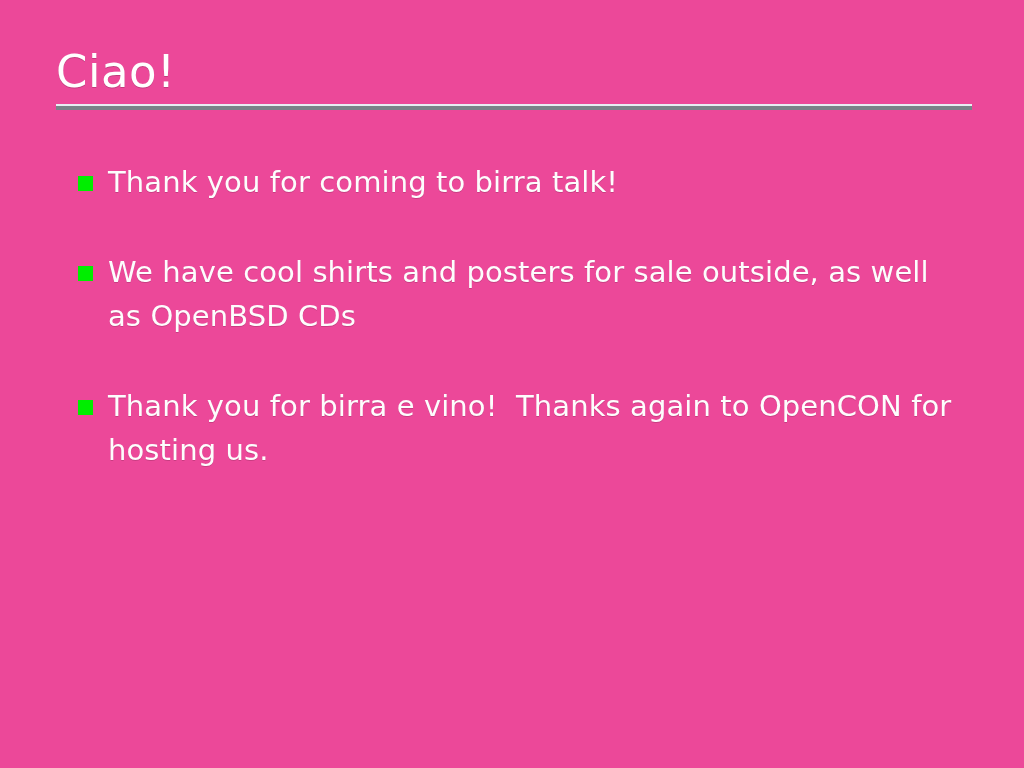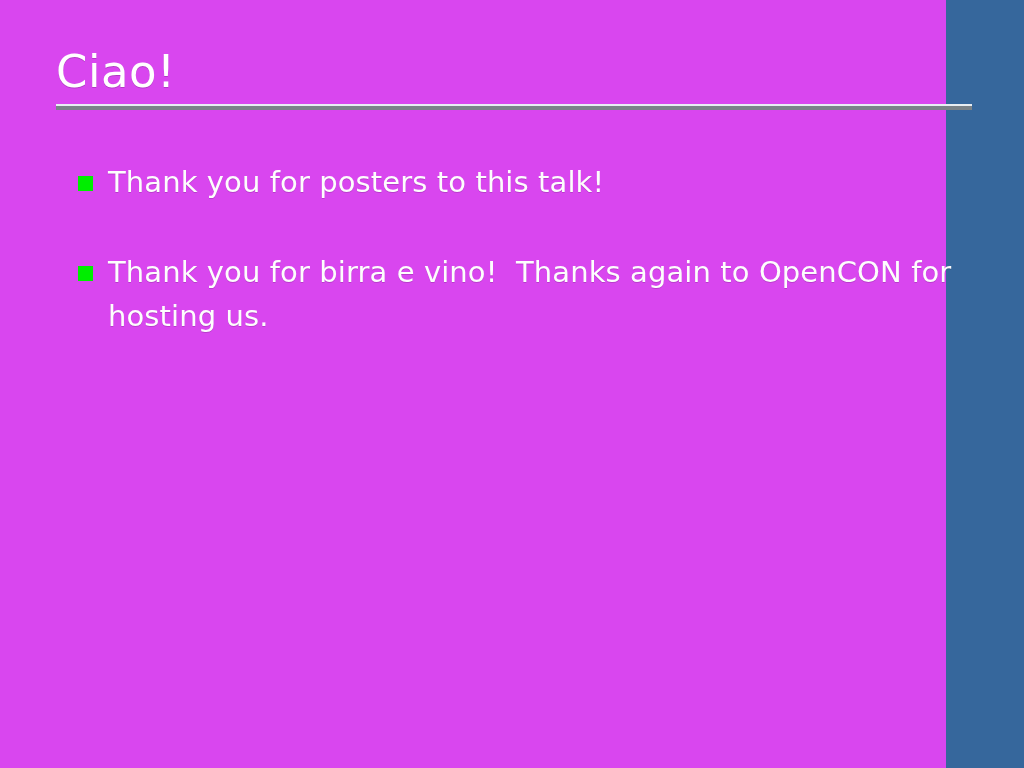--- a/index.html
+++ b/index.html
@@ -10,23 +10,23 @@
   body {
     width: 1024px;
     height: 768px;
     overflow: hidden;
     background: #36679c;
     font-family: "DejaVu Sans", sans-serif;
   }
 
   .slide {
     position: relative;
-    width: 946px;
+    width: 1024px;
     height: 768px;
-    background: #d946ef;
+    background: #ec4899;
     box-sizing: border-box;
   }
 
   
   .title-block {
     position: absolute;
     left: 56px;
     top: 46px;
     width: 916px;
   }
@@ -113,25 +113,26 @@
     <div class="title-rule">
       <div class="rule-light"></div>
       <div class="rule-dark"></div>
     </div>
   </div>
 
   <div class="body-block">
 
     <div class="bullet-item">
       <span class="bullet-marker"></span>
-      <span class="bullet-text">Thank you for posters to this talk!</span>
+      <span class="bullet-text">Thank you for coming to birra talk!</span>
     </div>
 
     <div class="bullet-item">
       <span class="bullet-marker"></span>
+      <span class="bullet-text">We have cool shirts and posters for sale outside, as well as OpenBSD CDs</span>
     </div>
 
 
     <div class="bullet-item">
       <span class="bullet-marker"></span>
       <span class="bullet-text">Thank you for birra e vino!  Thanks again to OpenCON for hosting us.</span>
     </div>
 
   </div>
 

